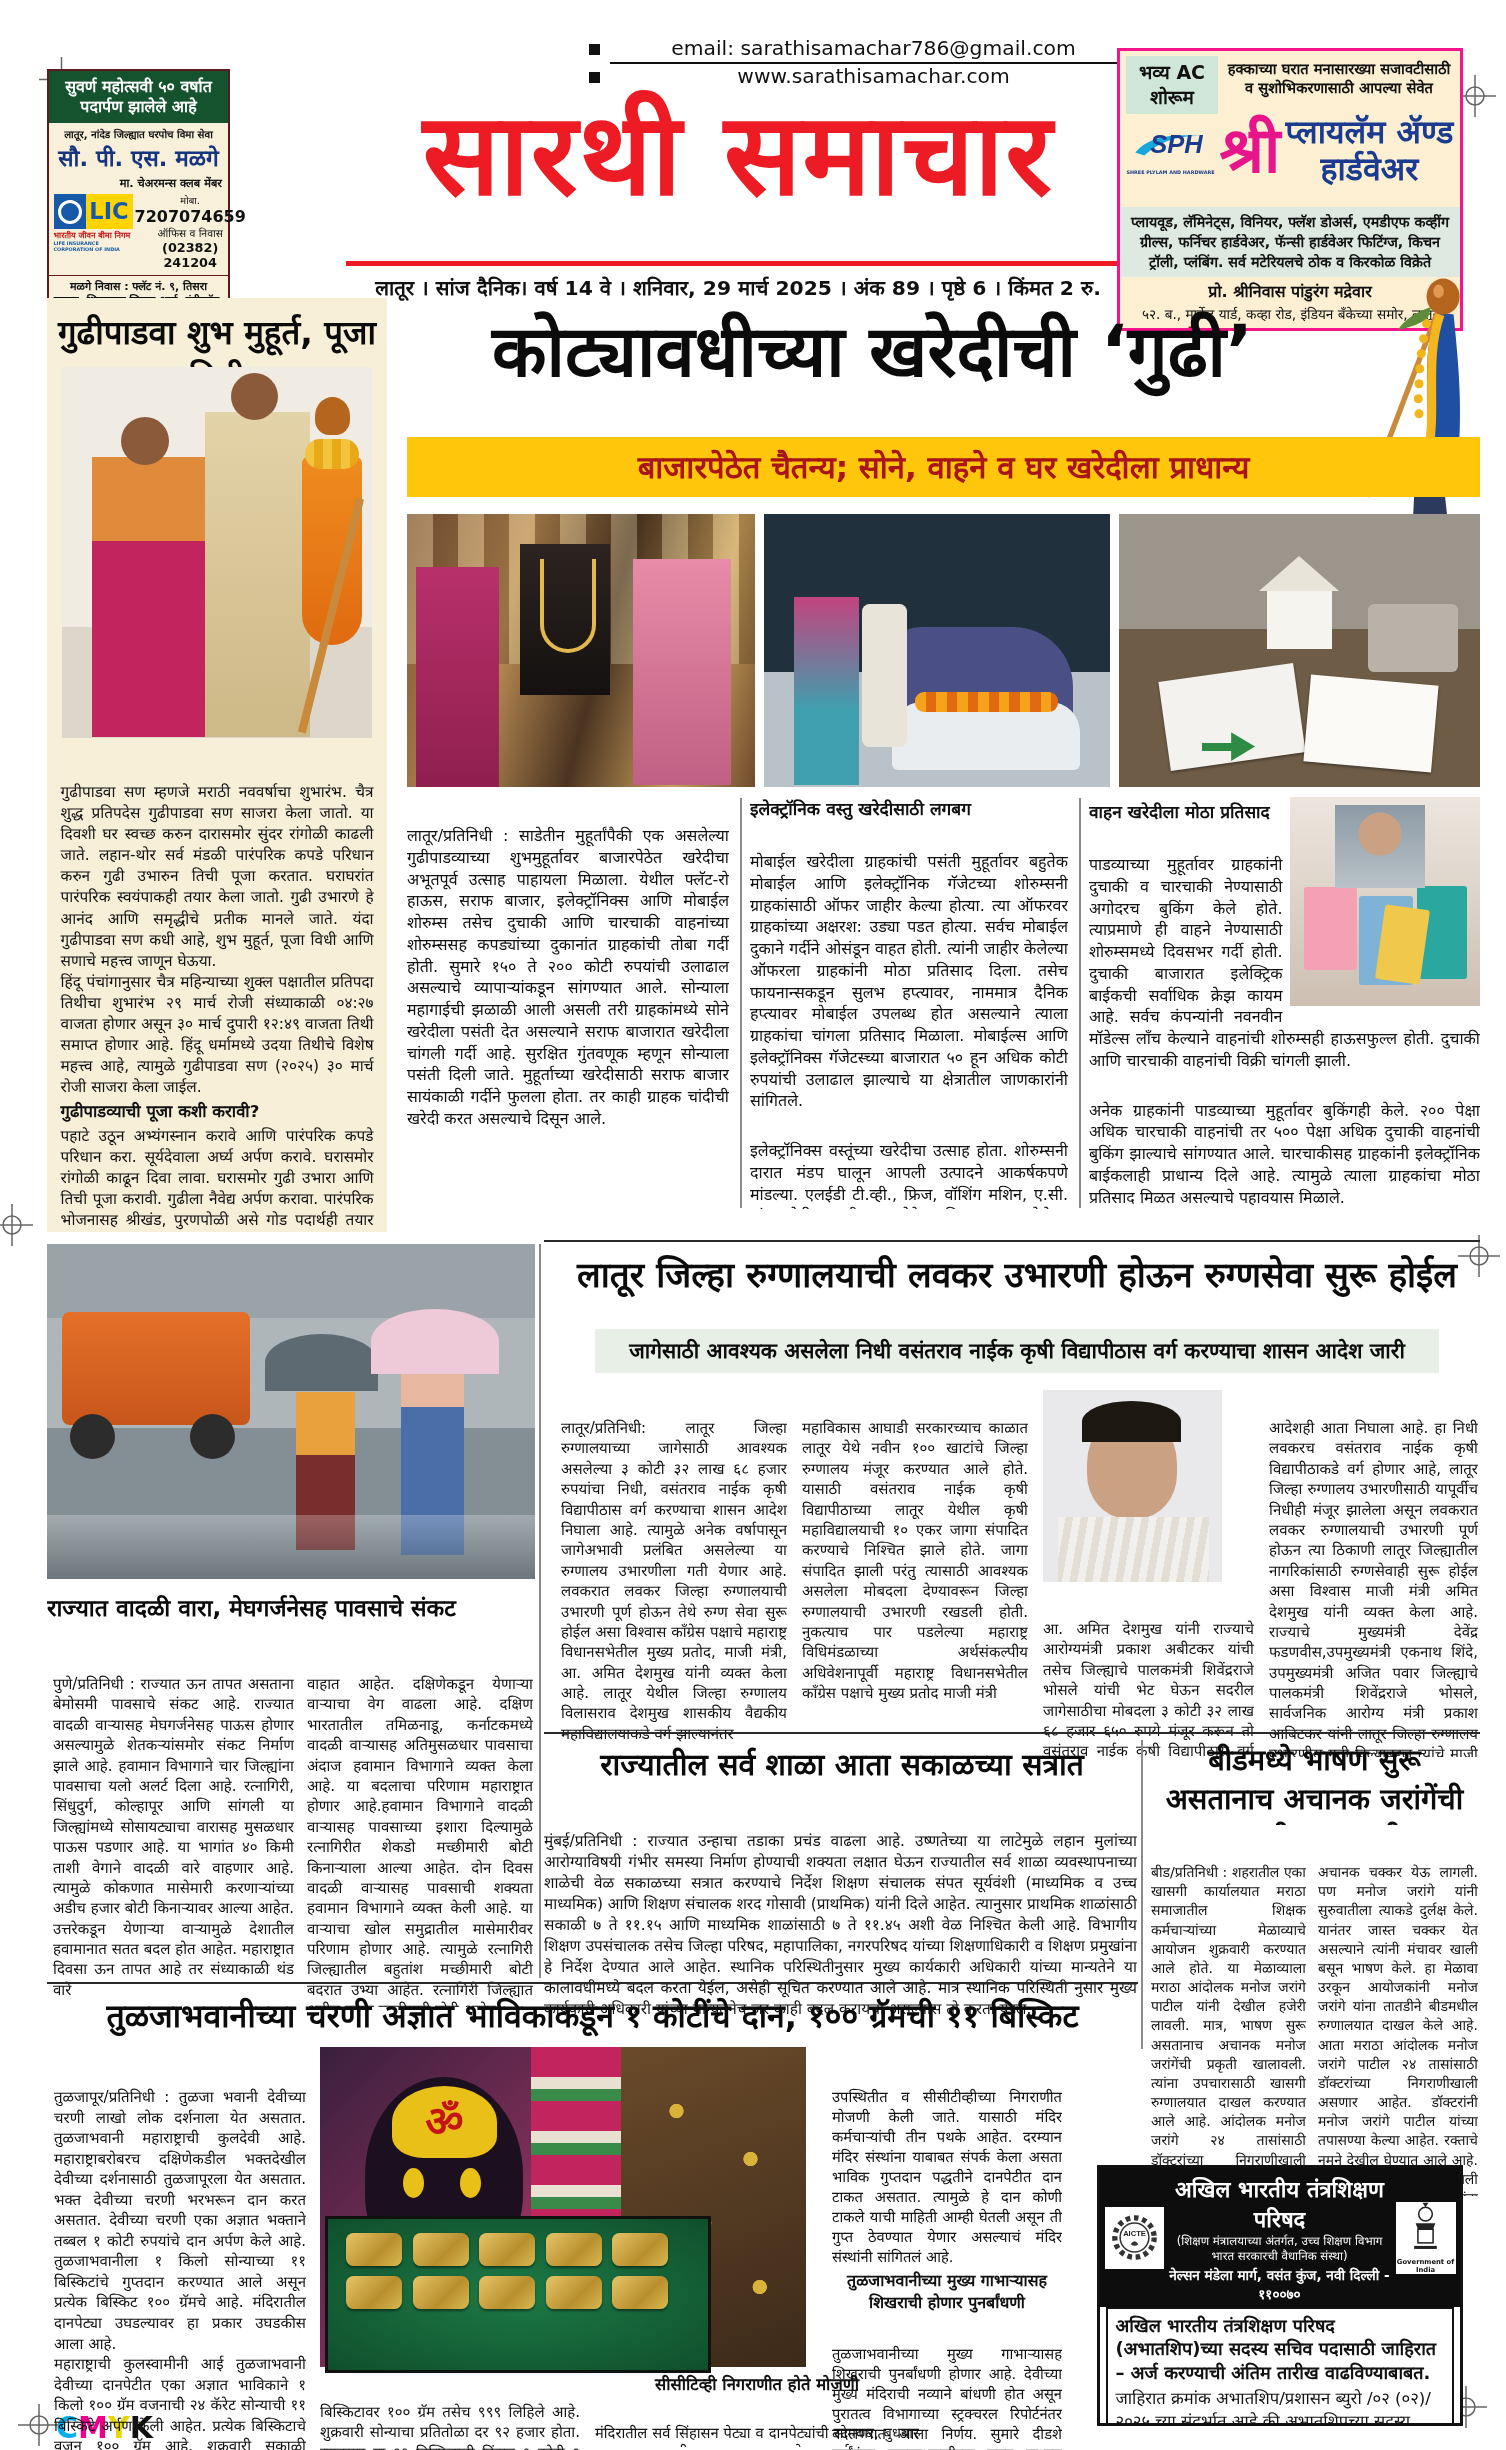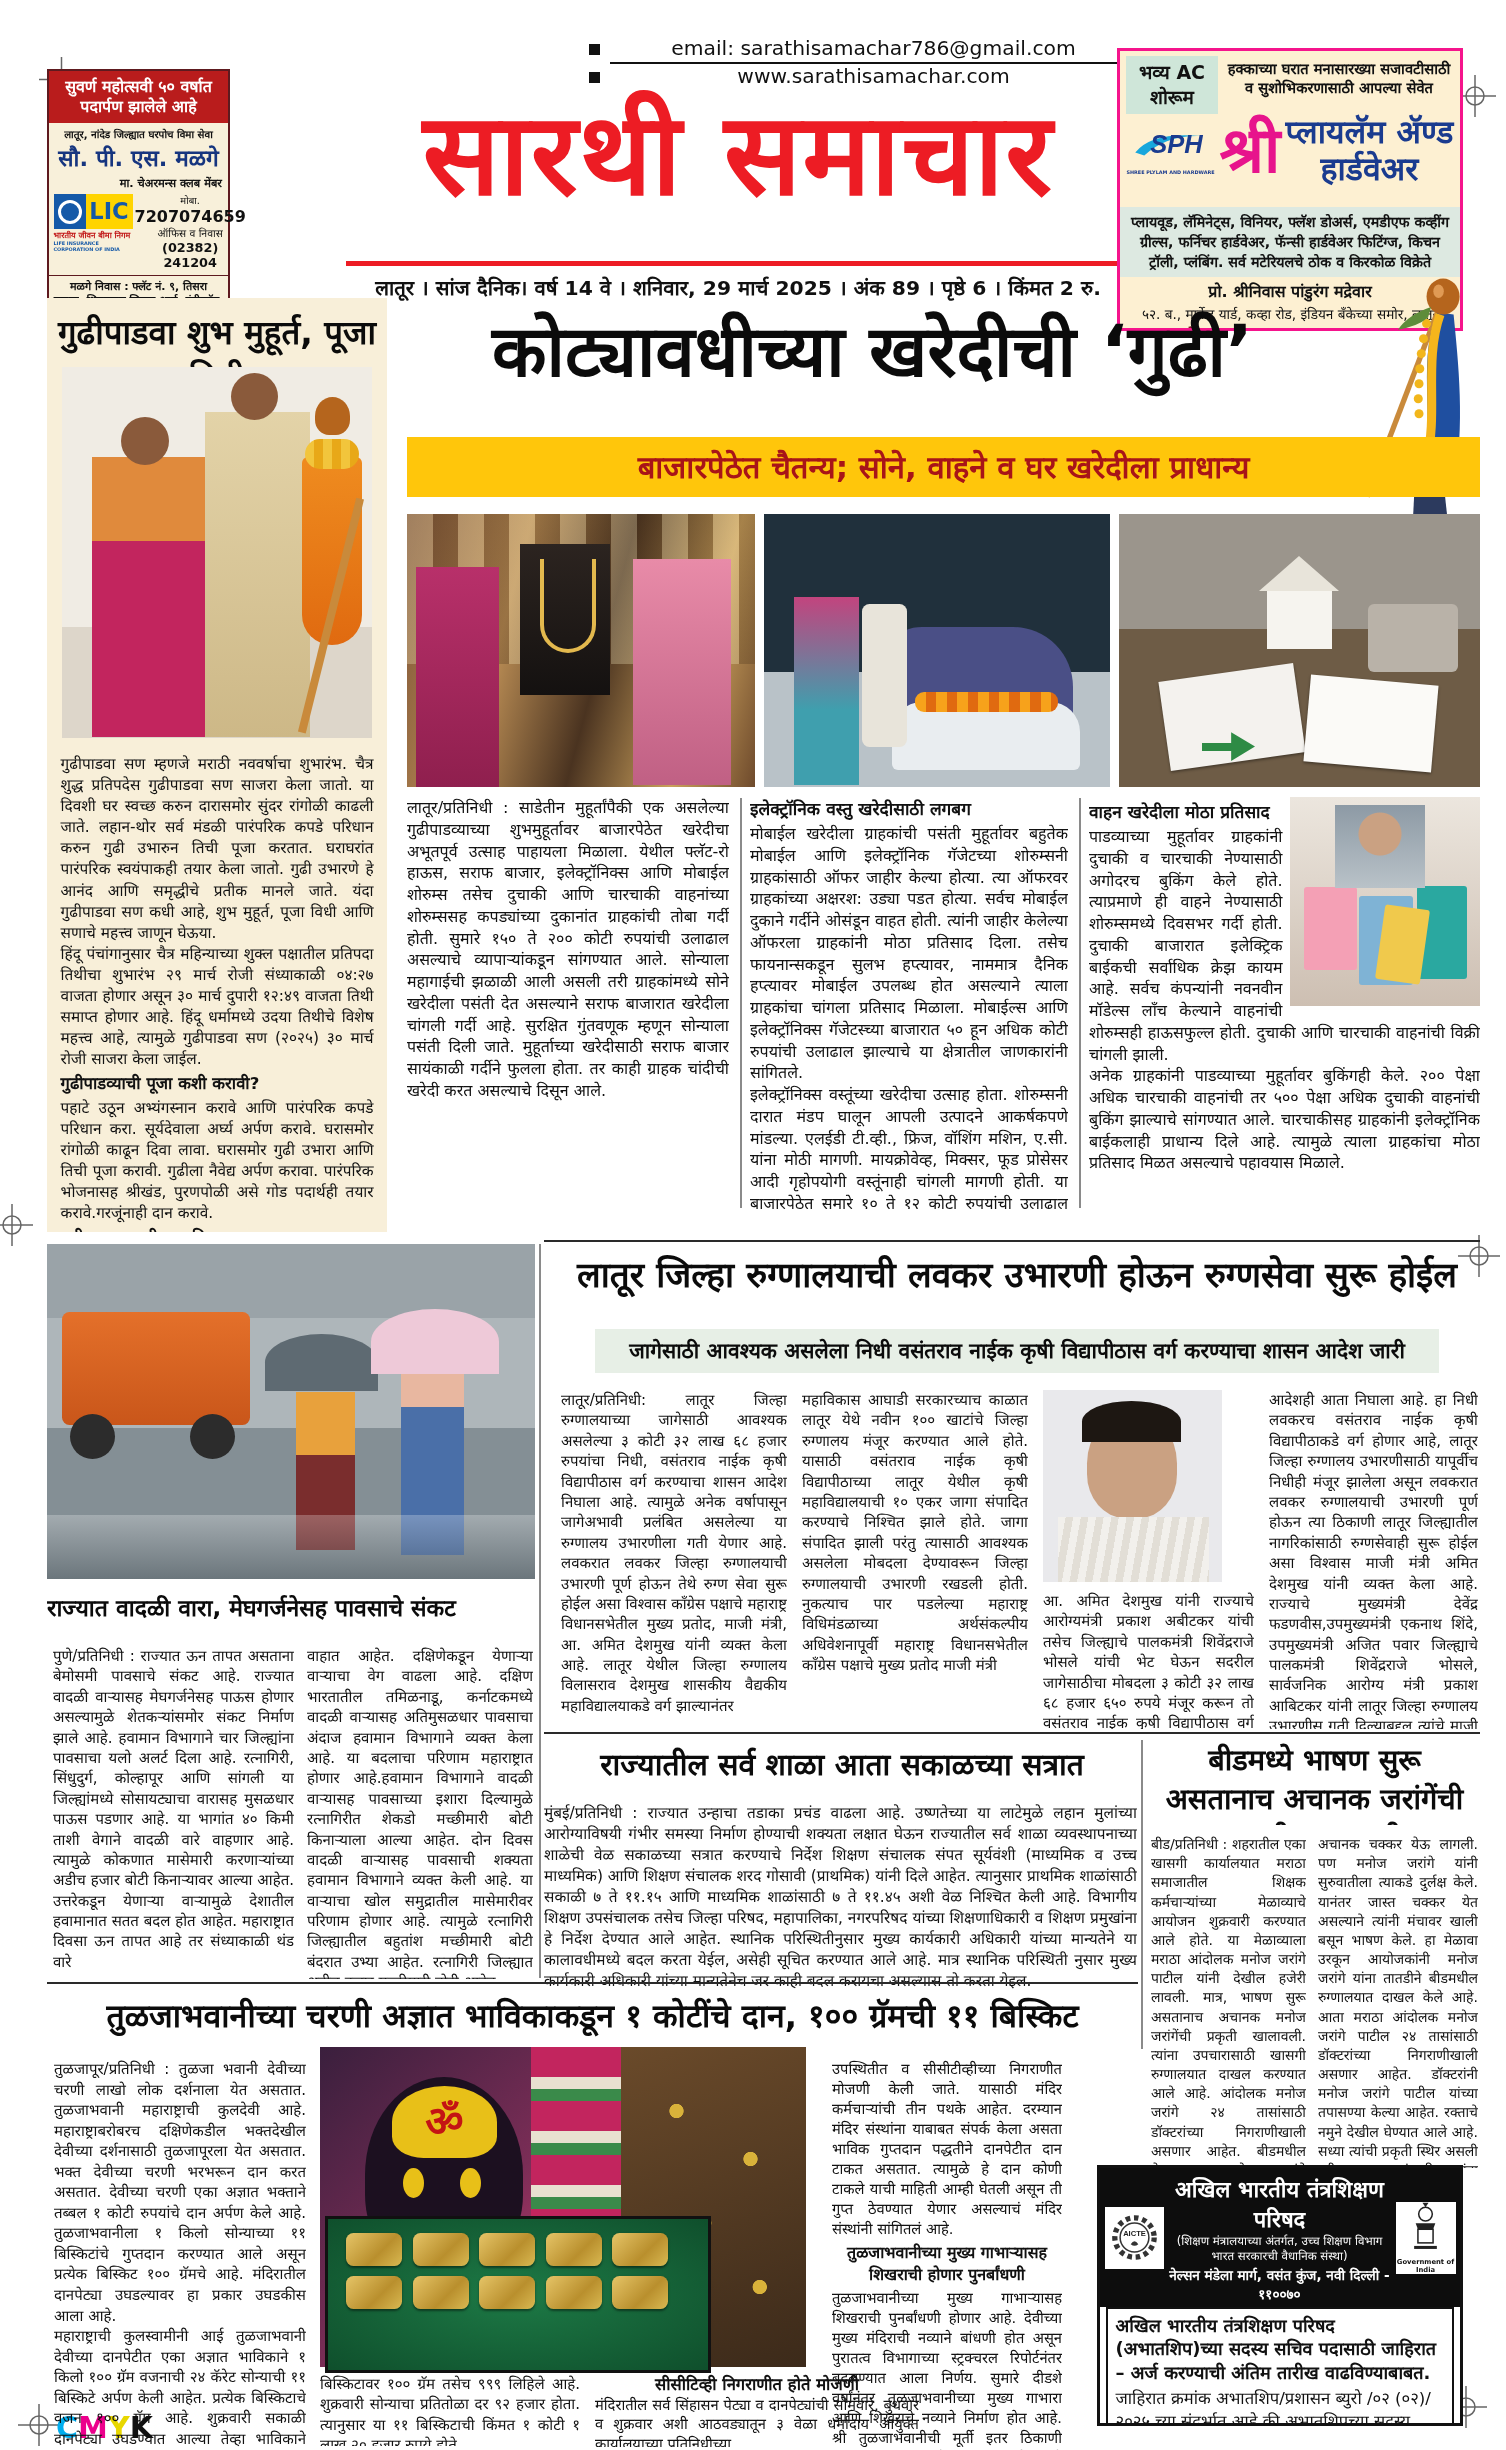--- a/index.html
+++ b/index.html
@@ -1,31 +1,31 @@
 <!DOCTYPE html>
 <html style="font-size:12px"><head>
 <meta charset="utf-8">
 <style>
   html,body{margin:0;padding:0;background:#ffffff;}
   #page{position:relative;width:1506px;height:2450px;background:#ffffff;overflow:hidden;
         font-family:"DejaVu Sans",sans-serif;color:#111;}
   .abs{position:absolute;}
-  .just{text-align:justify;text-justify:inter-word;}
+  .just{text-align:justify;text-justify:inter-word;margin-top:28px;}
   .b{font-weight:bold;}
   .ctr{text-align:center;}
   .clip{overflow:hidden;}
   .rule{background:#2a2a2a;}
   .vrule{background:#8a8a8a;}
   
   .mast-title{color:#ed1c24;font-weight:800;letter-spacing:1.5px;}
   .contact{font-size:20.3px;color:#111;}
   .contact .row1{border-bottom:2.3px solid #111;padding-bottom:1.5px;}
   
   .licad{background:#f8f0da;border:2.3px solid #5e1a1f;}
-  .lic-head{background:#b91c1c;color:#fff;font-weight:bold;text-align:center;}
+  .lic-head{background:#14532d;color:#fff;font-weight:bold;text-align:center;}
   .sphad{background:#fdf0d2;border:3.8px solid #f5148c;}
   .sph-green{background:#cfe6d9;}
   .sph-band{background:#dde9e1;}
   
   .headline{font-weight:800;color:#0b0b0b;}
   .strapY{background:#ffc60b;color:#a81418;font-weight:800;}
   .strapG{background:#e7efe6;color:#0b0b0b;font-weight:800;}
   .bodytxt{font-size:16px;line-height:1.36;}
   .subhead{font-weight:bold;}
   .cream{background:#f8efd9;}

